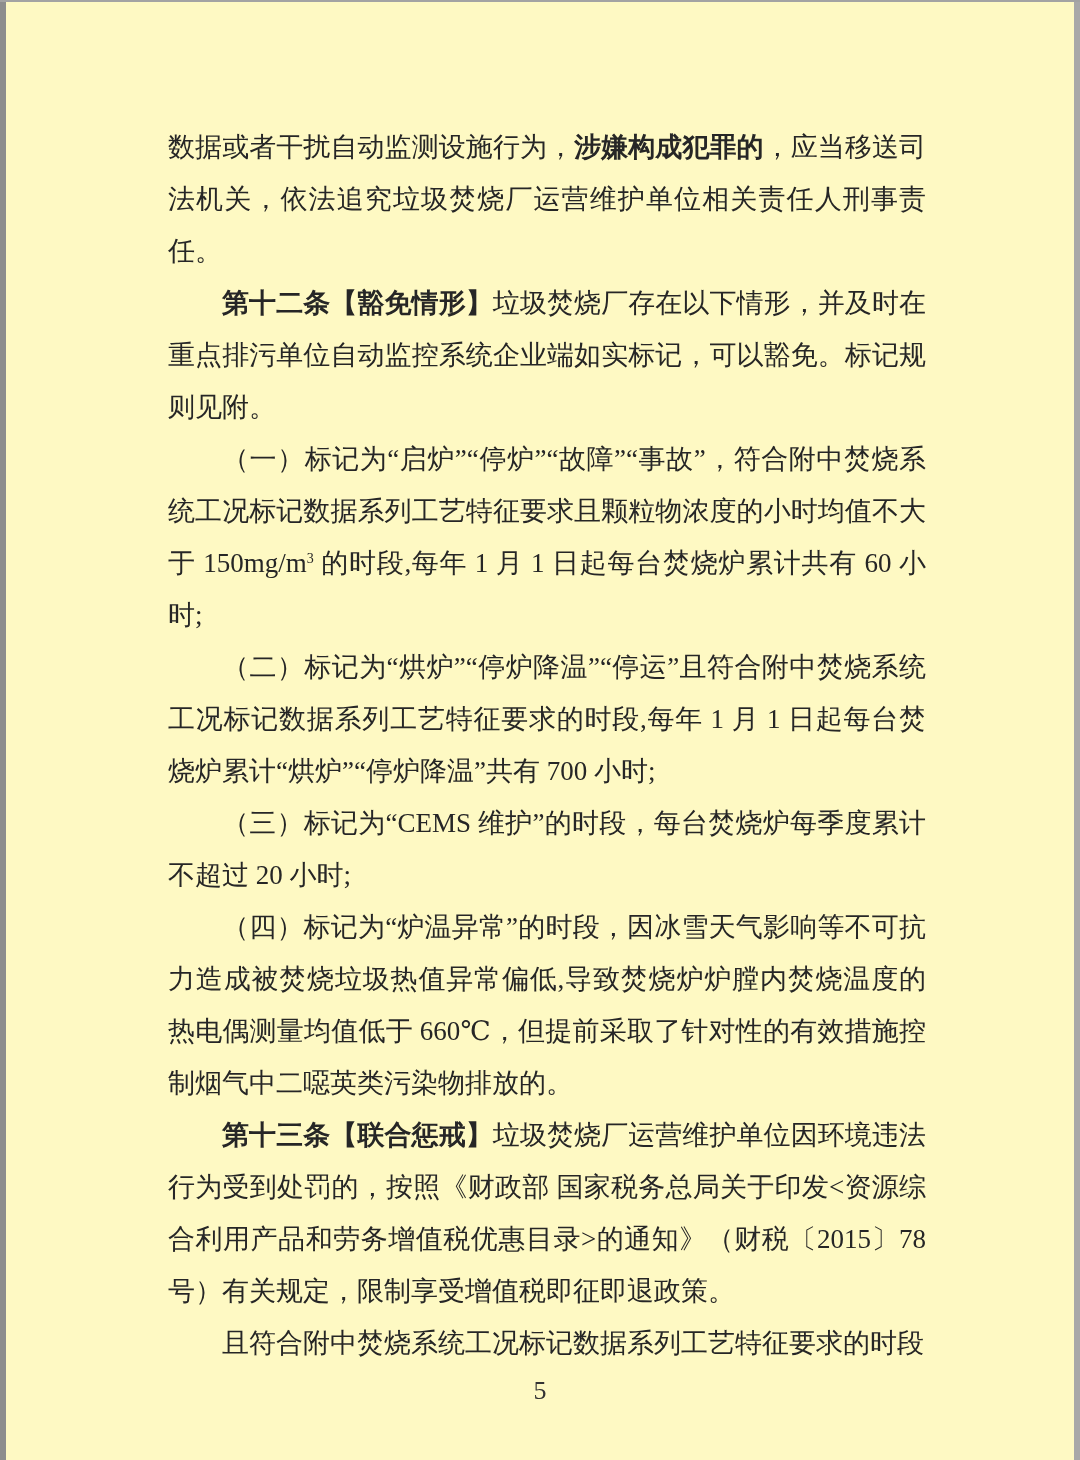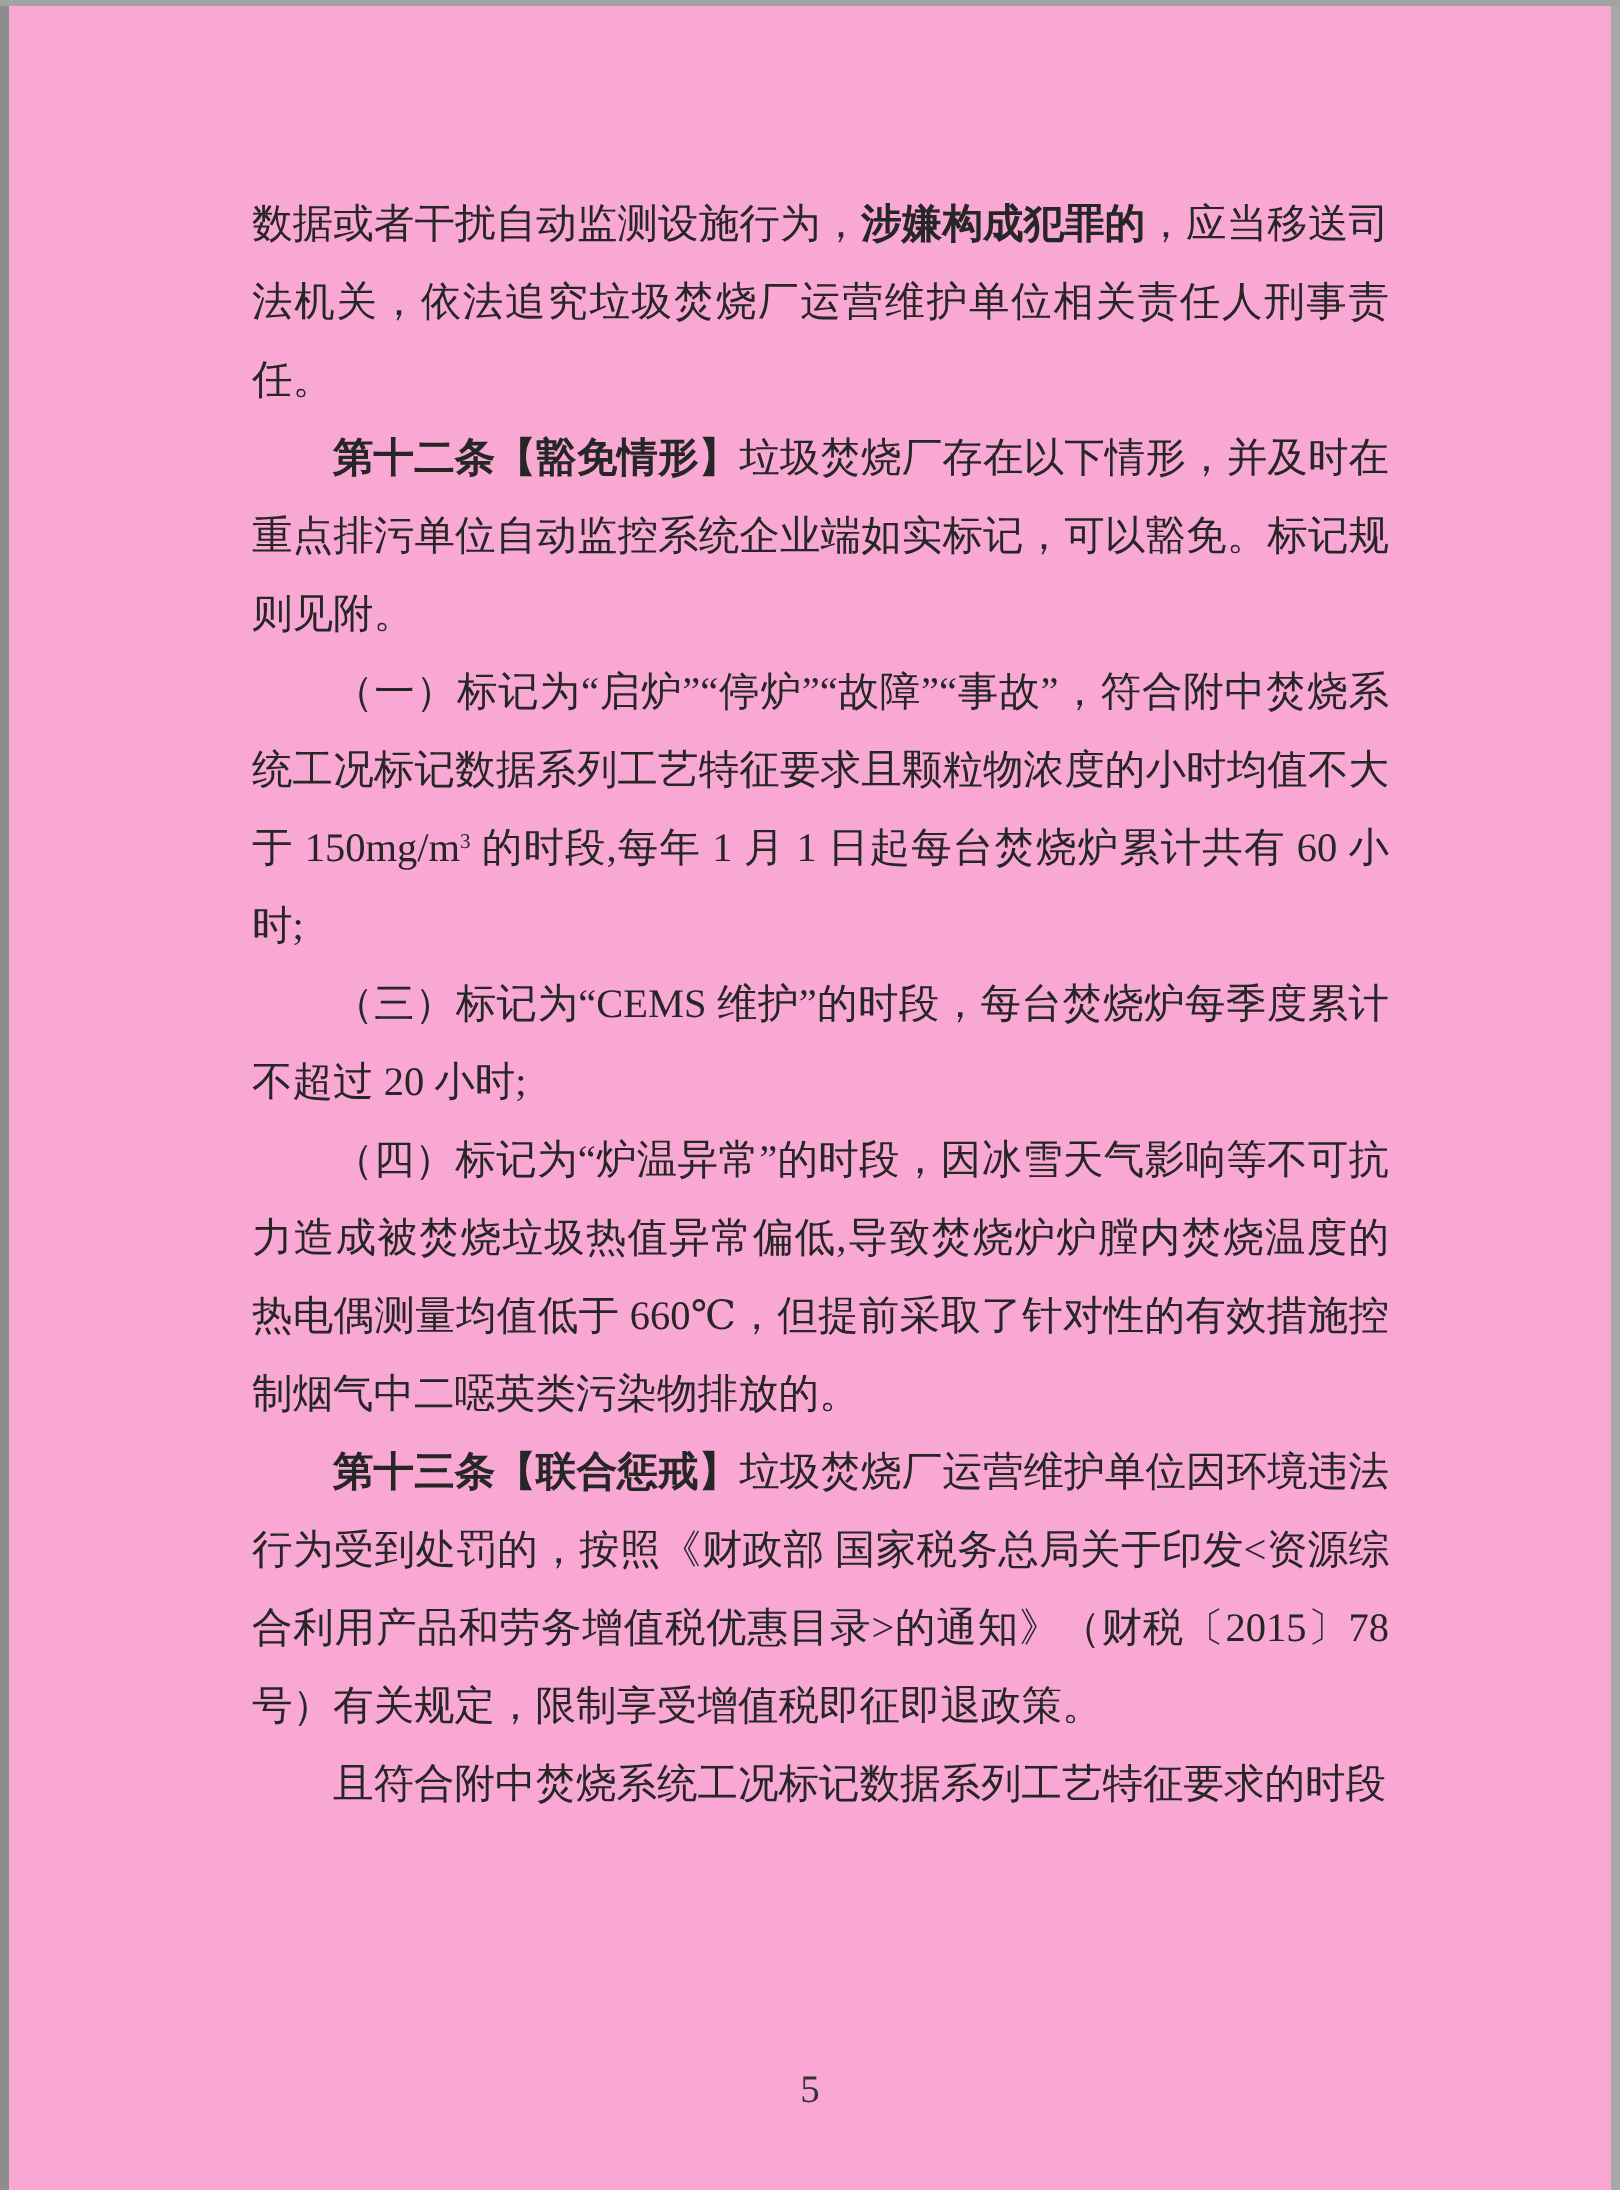--- a/index.html
+++ b/index.html
@@ -4,24 +4,24 @@
 <style>
   html, body {
     margin: 0;
     padding: 0;
     background: #ffffff;
   }
   .page {
     position: relative;
     width: 1080px;
     height: 1460px;
-    background: #f9a8d4;
+    background: #fef9c3;
     overflow: hidden;
     font-family: "Liberation Serif", "DejaVu Serif", serif;
-    border-top: 4px solid #a3a3a3;
+    border-top: 2px solid #a3a3a3;
     box-sizing: border-box;
   }
   .edge-left {
     position: absolute;
     left: 0; top: 0; bottom: 0;
     width: 6px;
     background: #8d8d8d;
   }
   .edge-right {
     position: absolute;
@@ -69,19 +69,20 @@
 </head>
 <body>
 
 <div class="page">
   <div class="edge-left"></div>
   <div class="edge-right"></div>
   <div class="content" id="doc-body">
       <p class="para"><span>数据或者干扰自动监测设施行为，</span><span class="bold">涉嫌构成犯罪的</span><span>，应当移送司法机关，依法追究垃圾焚烧厂运营维护单位相关责任人刑事责任。</span></p>
       <p class="para indent"><span class="bold">第十二条【豁免情形】</span><span>垃圾焚烧厂存在以下情形，并及时在重点排污单位自动监控系统企业端如实标记，可以豁免。标记规则见附。</span></p>
       <p class="para indent"><span>（一）标记为“启炉”“停炉”“故障”“事故”，符合附中焚烧系统工况标记数据系列工艺特征要求且颗粒物浓度的小时均值不大于 150mg/m</span><sup>3</sup><span> 的时段,每年 1 月 1 日起每台焚烧炉累计共有 60 小时;</span></p>
+      <p class="para indent"><span>（二）标记为“烘炉”“停炉降温”“停运”且符合附中焚烧系统工况标记数据系列工艺特征要求的时段,每年 1 月 1 日起每台焚烧炉累计“烘炉”“停炉降温”共有 700 小时;</span></p>
       <p class="para indent"><span>（三）标记为“CEMS 维护”的时段，每台焚烧炉每季度累计不超过 20 小时;</span></p>
       <p class="para indent"><span>（四）标记为“炉温异常”的时段，因冰雪天气影响等不可抗力造成被焚烧垃圾热值异常偏低,导致焚烧炉炉膛内焚烧温度的热电偶测量均值低于 660℃，但提前采取了针对性的有效措施控制烟气中二噁英类污染物排放的。</span></p>
       <p class="para indent"><span class="bold">第十三条【联合惩戒】</span><span>垃圾焚烧厂运营维护单位因环境违法行为受到处罚的，按照《财政部 国家税务总局关于印发&lt;资源综合利用产品和劳务增值税优惠目录&gt;的通知》（财税〔2015〕78 号）有关规定，限制享受增值税即征即退政策。</span></p>
       <p class="para indent"><span>且符合附中焚烧系统工况标记数据系列工艺特征要求的时段</span></p>
     </div>
   <div class="page-number">5</div>
 </div>
 
 </body></html>

